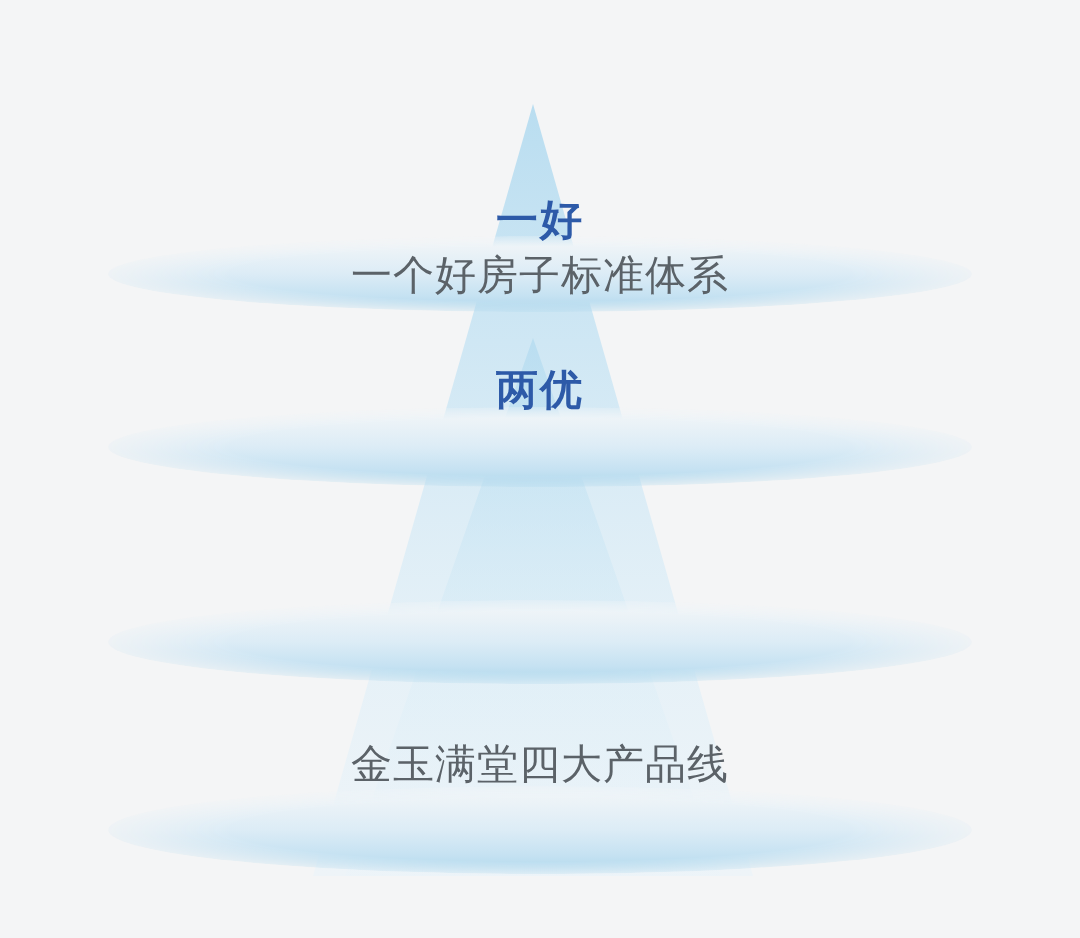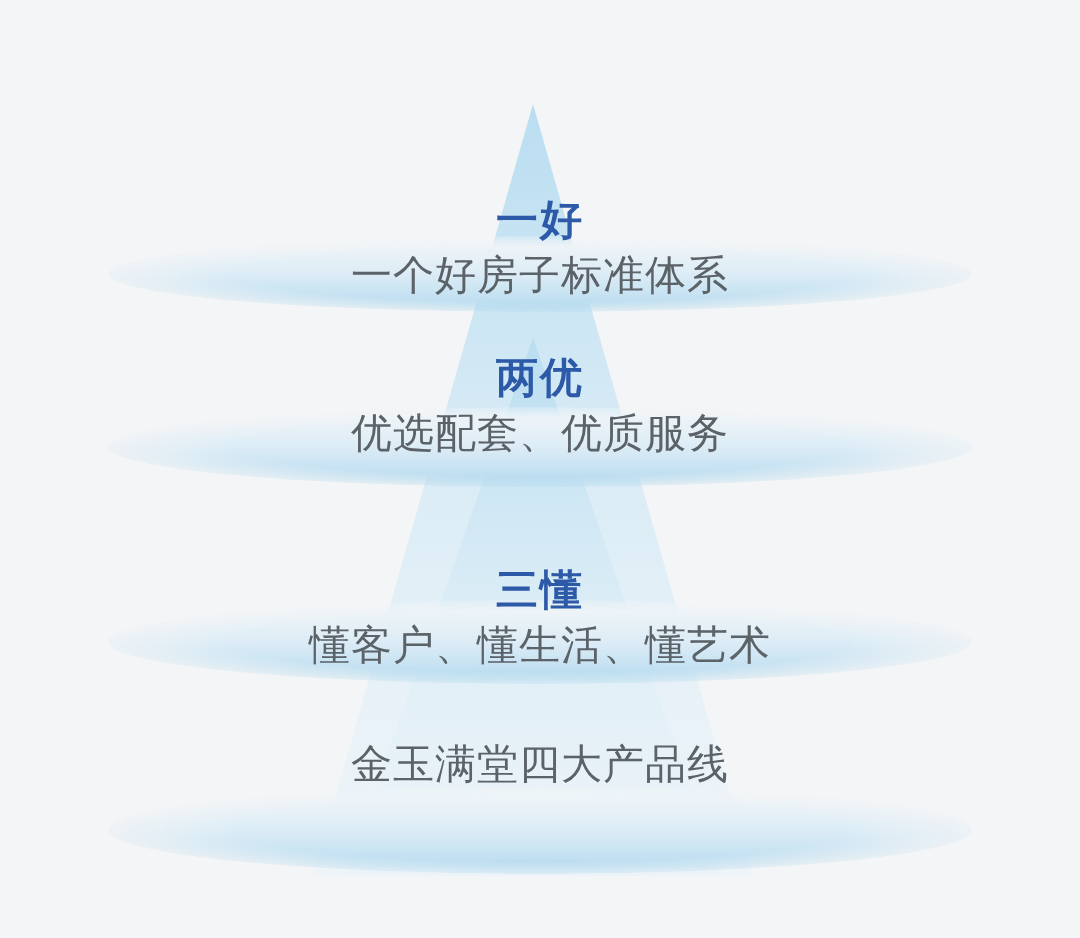--- a/index.html
+++ b/index.html
@@ -65,21 +65,21 @@
     font-weight: normal;
     color: #5b6268;
     letter-spacing: 1px;
     line-height: 1.2;
     margin: 0;
     white-space: nowrap;
   }
 
   
   #level-0 { top: 196px; }
-  #level-1 { top: 354px; }
+  #level-1 { top: 366px; }
   #level-2 { top: 566px; }
   #level-3 { top: 740px; }
 </style>
 </head>
 <body>
 
 <div id="stage">
 
   <svg id="artwork" viewBox="0 0 1080 938" width="1080" height="938" xmlns="http://www.w3.org/2000/svg">
     <defs>
@@ -150,26 +150,21 @@
 
   <div id="levels">
 
     <div class="level" id="level-0">
       <div class="level-title">一好</div>
       <div class="level-subtitle">一个好房子标准体系</div>
     </div>
 
     <div class="level" id="level-1">
       <div class="level-title">两优</div>
-      <div class="level-subtitle">优选配套、优质服务</div>
     </div>
 
-    <div class="level" id="level-2">
-      <div class="level-title">三懂</div>
-      <div class="level-subtitle">懂客户、懂生活、懂艺术</div>
-    </div>
 
     <div class="level" id="level-3">
       <div class="level-subtitle">金玉满堂四大产品线</div>
     </div>
 
   </div>
 </div>
 
 </body></html>

